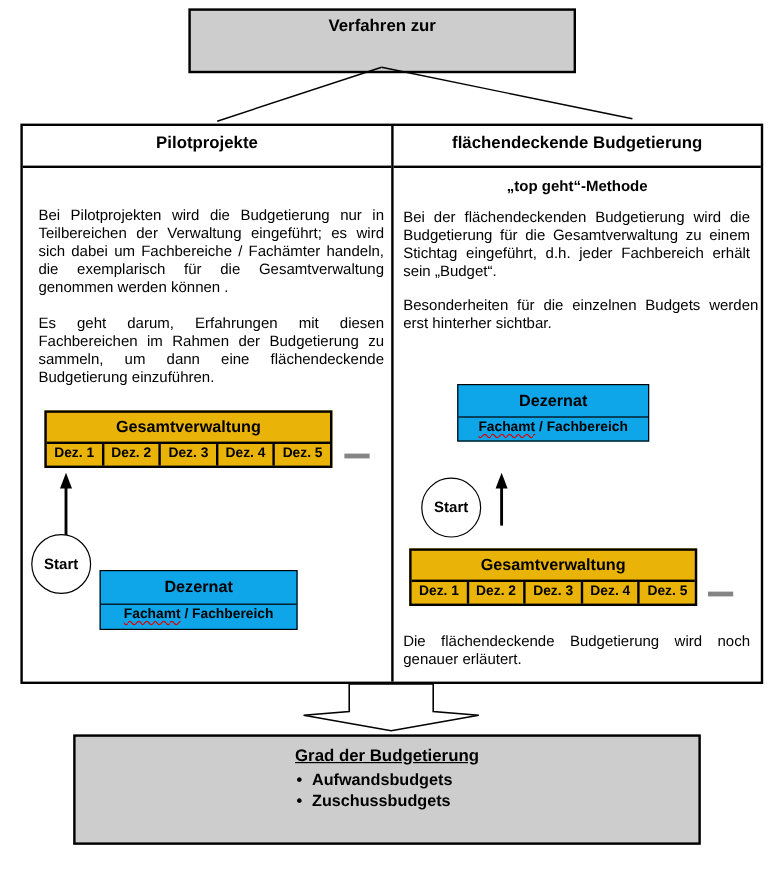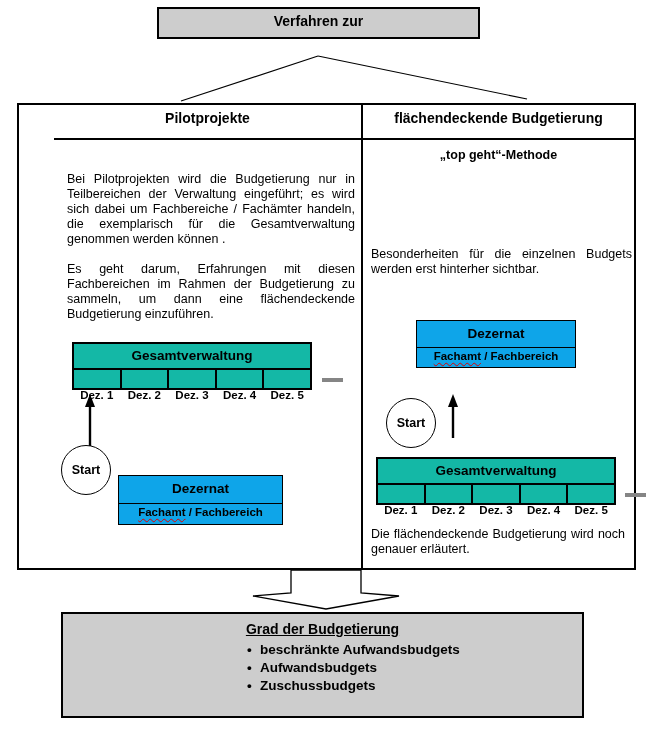--- a/index.html
+++ b/index.html
@@ -1,55 +1,55 @@
 <!DOCTYPE html>
 <html><head>
 <meta charset="utf-8">
 <style>
   * { margin: 0; padding: 0; box-sizing: border-box; }
   body { background: #ffffff; font-family: "Liberation Sans", sans-serif; color: #000; }
   .canvas { position: relative; width: 650px; height: 729px; background: #fff; overflow: hidden; }
 
   
   .title-box {
-    position: absolute; left: 157px; top: 7px; width: 323px; height: 32px;
+    position: absolute; left: 157px; top: 7px; width: 323px; height: 54px;
     background: #cdcdcd; border: 2px solid #000; text-align: center;
     font-weight: bold; font-size: 14px; line-height: 19px; padding-top: 3px;
   }
 
   
   .connector { position: absolute; left: 0; top: 0; }
 
   
   .main-box {
     position: absolute; left: 17px; top: 103px; width: 619px; height: 467px;
     border: 2px solid #000; display: flex; background: #fff;
   }
   .col { display: flex; flex-direction: column; }
-  .col-left  { width: 309px; border-right: 2px solid #000; margin-left: 35px; }
+  .col-left  { width: 309px; border-right: 2px solid #000; }
   .col-right { flex: 1; }
   .col-header {
     height: 35px; border-bottom: 2px solid #000; text-align: center;
     font-weight: bold; font-size: 14px; padding-top: 5px;
   }
   .col-body { position: relative; flex: 1; }
 
   .method-title { position: absolute; left: 0; right: 0; text-align: center; font-weight: bold; font-size: 12.5px; }
   .para { position: absolute; font-size: 12.5px; line-height: 15px; text-align: justify; }
 
   
-  .org-table { position: absolute; width: 240px; height: 48px; border: 2px solid #000; background: #14b8a6; }
+  .org-table { position: absolute; width: 240px; height: 48px; border: 2px solid #000; background: #eab308; }
   .org-table .org-header {
     height: 26px; border-bottom: 2px solid #000; text-align: center;
     font-weight: bold; font-size: 13.5px; padding-top: 4px;
   }
   .org-table .org-cells { display: flex; height: 18px; }
   .org-table .org-cell {
     flex: 1; border-right: 2px solid #000; text-align: center;
-    font-weight: bold; font-size: 11.5px; padding-top: 19px;
+    font-weight: bold; font-size: 11.5px; padding-top: 2px;
   }
   .org-table .org-cell:last-child { border-right: none; }
 
   .dash { position: absolute; height: 4px; width: 21px; background: #858585; }
 
   
   .dezernat-box { position: absolute; border: 1.6px solid #000; background: #0ea5e9; }
   .dezernat-top {
     height: 28px; border-bottom: 1.6px solid #000; text-align: center;
     font-weight: bold; font-size: 13.5px; padding-top: 5px;
@@ -67,21 +67,21 @@
     font-weight: bold; font-size: 12.5px; background: #fff;
   }
 
   .up-arrow { position: absolute; }
 
   
   .block-arrow { position: absolute; left: 240px; top: 570px; }
 
   
   .bottom-box {
-    position: absolute; left: 61px; top: 612px; width: 523px; height: 106px;
+    position: absolute; left: 61px; top: 612px; width: 523px; height: 92px;
     background: #cdcdcd; border: 2px solid #000;
   }
   .bottom-title {
     margin-top: 7px; text-align: center; font-weight: bold; font-size: 14px;
     text-decoration: underline;
   }
   .bottom-list { list-style: none; margin: 4px 0 0 184px; }
   .bottom-list li { font-weight: bold; font-size: 13.5px; line-height: 18px; }
   .bottom-list li::before { content: "•"; display: inline-block; width: 13px; }
 </style>
@@ -132,20 +132,21 @@
           <div class="dezernat-top">Dezernat</div>
           <div class="dezernat-bottom"><span class="squiggle">Fachamt</span><span> / Fachbereich</span></div>
         </div>
       </div>
     </div>
 
     <div class="col col-right">
       <div class="col-header">flächendeckende Budgetierung</div>
       <div class="col-body">
         <div class="method-title" style="top:8px;">„top geht“-Methode</div>
+        <div class="para" style="top:34px; left:8px; right:9px;">Bei der flächendeckenden Budgetierung wird die Budgetierung für die Gesamtverwaltung zu einem Stichtag eingeführt, d.h. jeder Fachbereich erhält sein „Budget“.</div>
         <div class="para" style="top:107px; left:8px; right:2px;">Besonderheiten für die einzelnen Budgets werden erst hinterher sichtbar.</div>
 
         <div class="dezernat-box" style="left:53px; top:180px; width:160px; height:48px;">
           <div class="dezernat-top" style="height:27px;">Dezernat</div>
           <div class="dezernat-bottom"><span class="squiggle">Fachamt</span><span> / Fachbereich</span></div>
         </div>
 
         <div class="start-circle" style="left:23px; top:258px;">
           <span>Start</span>
         </div>
@@ -172,19 +173,18 @@
     </div>
   </div>
 
   <svg class="block-arrow" width="170" height="42">
     <polygon points="51,0 51,23 13,26 86,39 159,26 121,23 121,0" fill="#ffffff" stroke="#000" stroke-width="1.3"></polygon>
   </svg>
 
   <div class="bottom-box">
     <div class="bottom-title">Grad der Budgetierung</div>
     <ul class="bottom-list">
-      <li>beschränkte Aufwandsbudgets</li>
       <li>Aufwandsbudgets</li>
       <li>Zuschussbudgets</li>
     </ul>
   </div>
 
 </div>
 
 </body></html>

